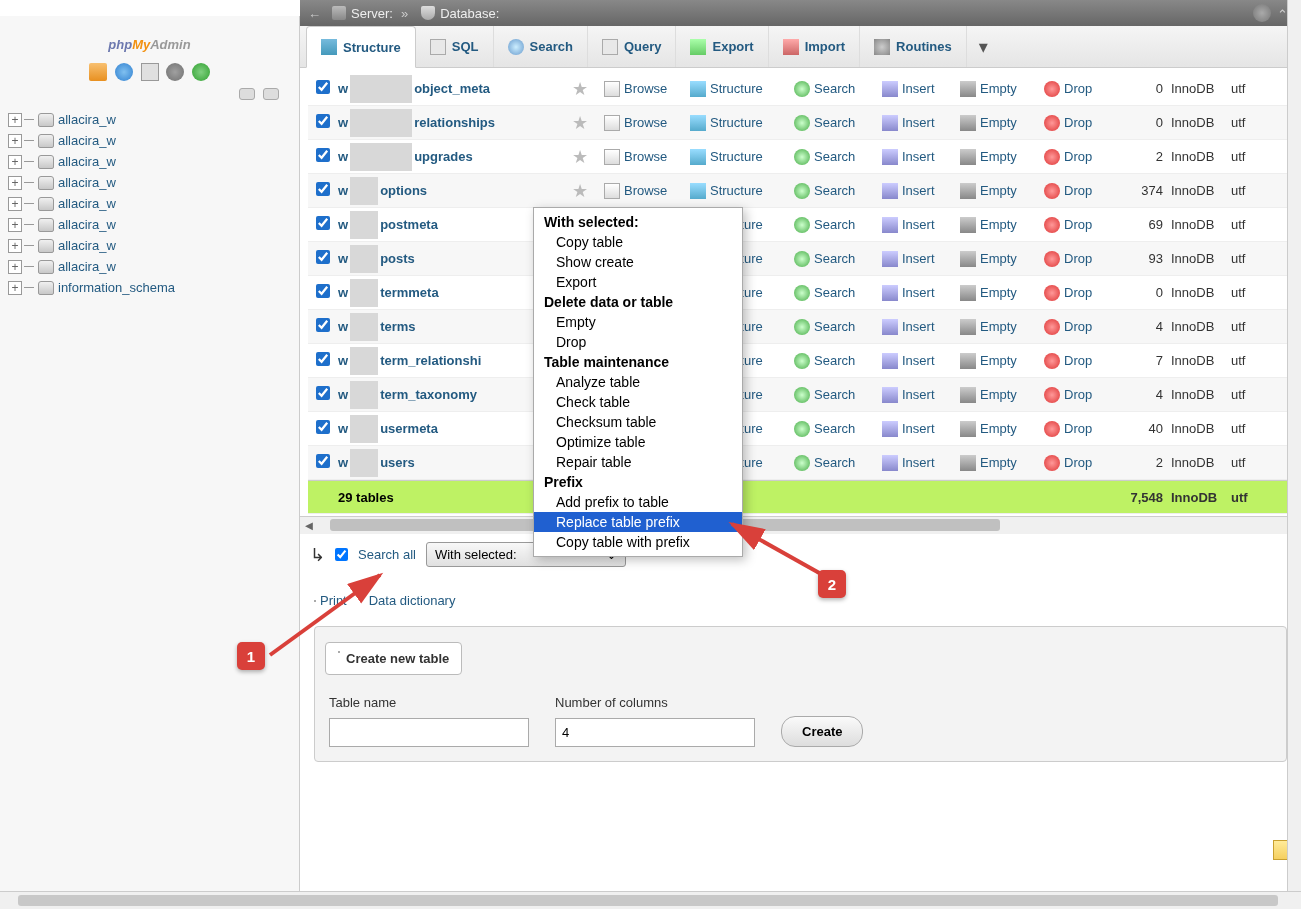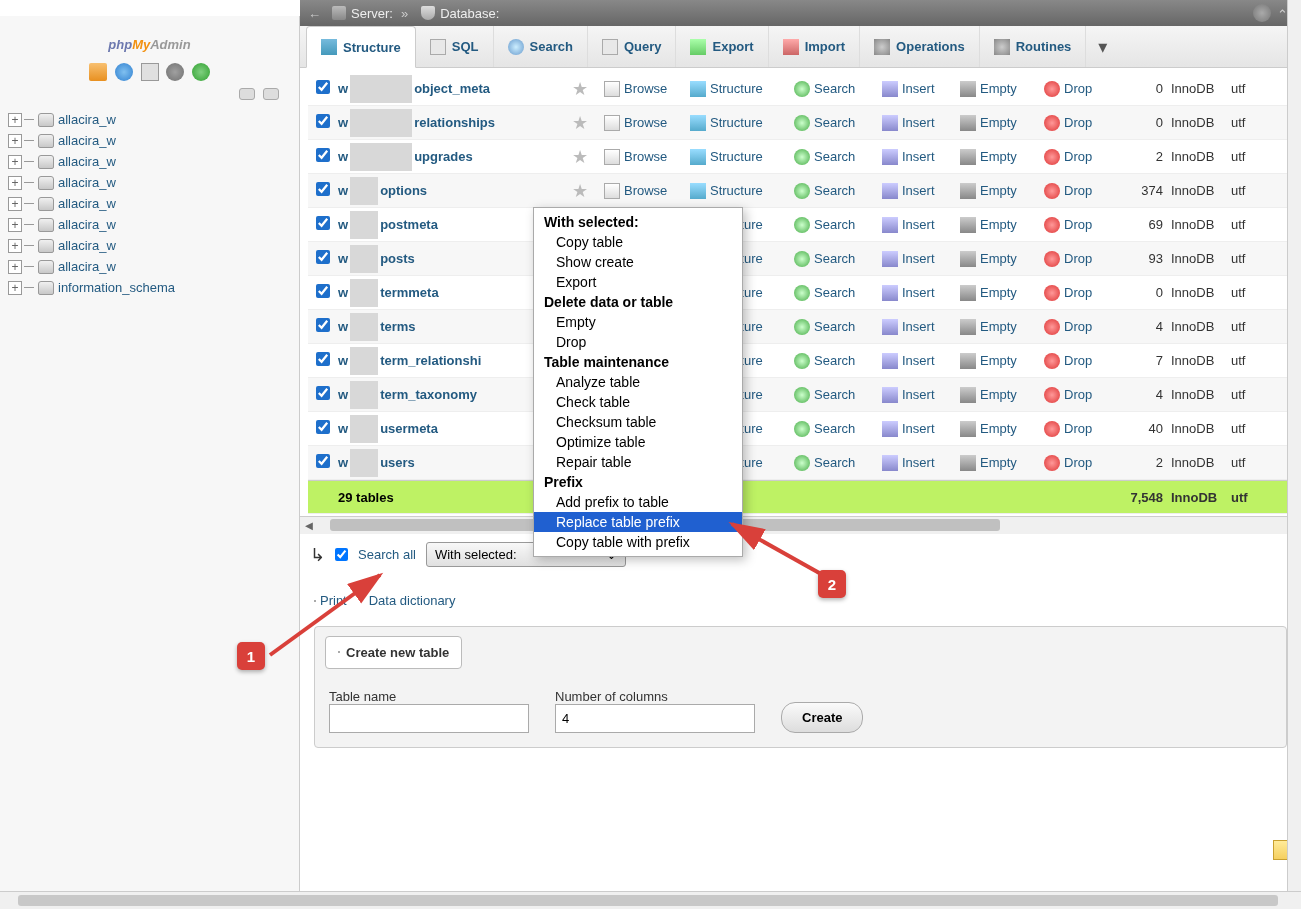--- a/index.html
+++ b/index.html
@@ -69,25 +69,25 @@
 .engine-cell{width:60px;color:#333}
 .charset-cell{width:30px;color:#333}
 .checkall-row{display:flex;align-items:center;padding:8px 10px;gap:10px}
 .corner-arrow{font-size:18px;color:#333}
 .checkall-label{color:#235a81}
 .with-selected{border:1px solid #999;background:linear-gradient(#f8f8f8,#e0e0e0);padding:4px 8px;width:200px;display:flex;justify-content:space-between;align-items:center;border-radius:3px}
 .links-row{display:flex;align-items:center;gap:18px;padding:18px 14px}
 .link-item{display:flex;align-items:center;color:#235a81;cursor:pointer}
 .link-item .aico{margin-right:4px}
 .create-section{margin:0 14px 14px;border:1px solid #ccc;border-radius:4px;background:#f3f3f3;padding:14px}
-.create-tab{display:inline-flex;align-items:center;background:#fff;border:1px solid #bbb;border-radius:4px;padding:8px 12px;margin:-28px 0 20px -4px;font-weight:bold;color:#333}
+.create-tab{display:inline-flex;align-items:flex-start;background:#fff;border:1px solid #bbb;border-radius:4px;padding:8px 12px;margin:-28px 0 20px -4px;font-weight:bold;color:#333}
 .create-tab .aico{margin-right:6px}
 .form-row{display:flex;gap:26px;align-items:flex-end}
 .form-field{display:flex;flex-direction:column}
-.form-field label{color:#333;margin-bottom:0}
+.form-field label{color:#333;margin-bottom:8px}
 .form-field input{border:1px solid #aaa;padding:6px;width:200px;background:#fff}
 .btn-create{background:linear-gradient(#fafafa,#ddd);border:1px solid #aaa;border-radius:14px;padding:7px 20px;font-weight:bold;cursor:pointer}
 .hscroll{height:18px;background:#f0f0f0;border-top:1px solid #ccc;position:relative;margin-top:2px}
 .hscroll-thumb{position:absolute;left:30px;top:2px;height:12px;width:670px;background:#c0c0c0;border-radius:3px}
 .hscroll-arrow{position:absolute;top:0;width:18px;height:18px;text-align:center;color:#666;line-height:18px}
 .console-bar{position:absolute;bottom:0;left:0;right:0;height:24px;background:#eee;border-top:1px solid #bbb;display:flex;align-items:center;padding:0 8px}
 .console-btn{display:flex;align-items:center;background:#f6f6f6;border:1px solid #ccc;padding:2px 8px;border-radius:3px;color:#333;cursor:pointer}
 .console-sq{width:10px;height:10px;background:#888;margin-right:6px}
 .bookmark{position:absolute;right:12px;bottom:30px;width:16px;height:20px;background:linear-gradient(#ffeb99,#f5d060);border:1px solid #c9a030}
 .context-menu{position:absolute;left:533px;top:207px;width:210px;background:#fff;border:1px solid #aaa;box-shadow:3px 3px 10px rgba(0,0,0,.25);padding:4px 0;z-index:50}
@@ -207,24 +207,20 @@
       </div>
       <div class="tab">
         <span class="tab-ico tico-export"></span>
         <span>Export</span>
       </div>
       <div class="tab">
         <span class="tab-ico tico-import"></span>
         <span>Import</span>
       </div>
       <div class="tab">
-        <span class="tab-ico tico-ops"></span>
-        <span>Operations</span>
-      </div>
-      <div class="tab">
         <span class="tab-ico tico-routines"></span>
         <span>Routines</span>
       </div>
       <div class="tab-more">▾</div>
     </div>
 
   <div class="table-area" id="tablearea">
       <div class="tbl-row">
         <div class="cb-cell"><input type="checkbox" checked="" style=""></div>
         <div class="name-cell">

